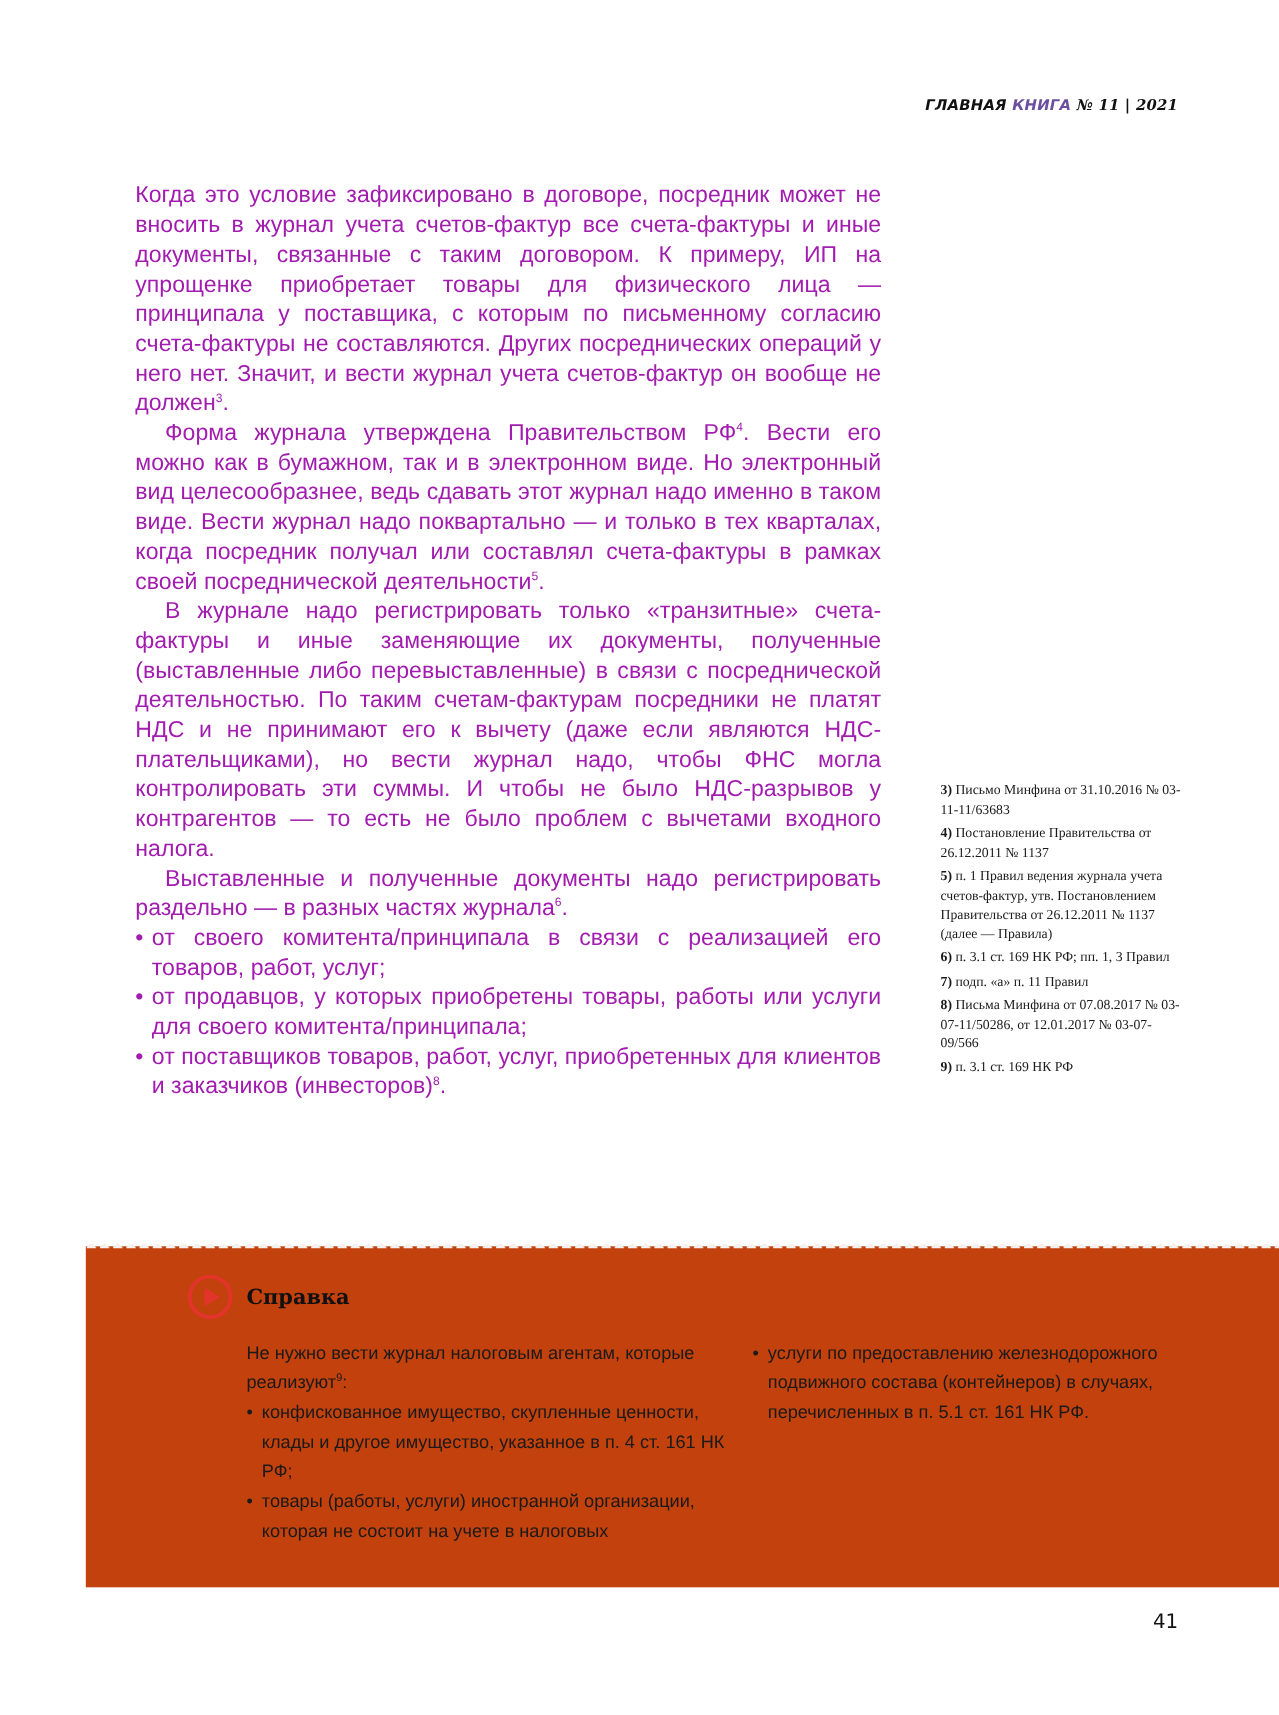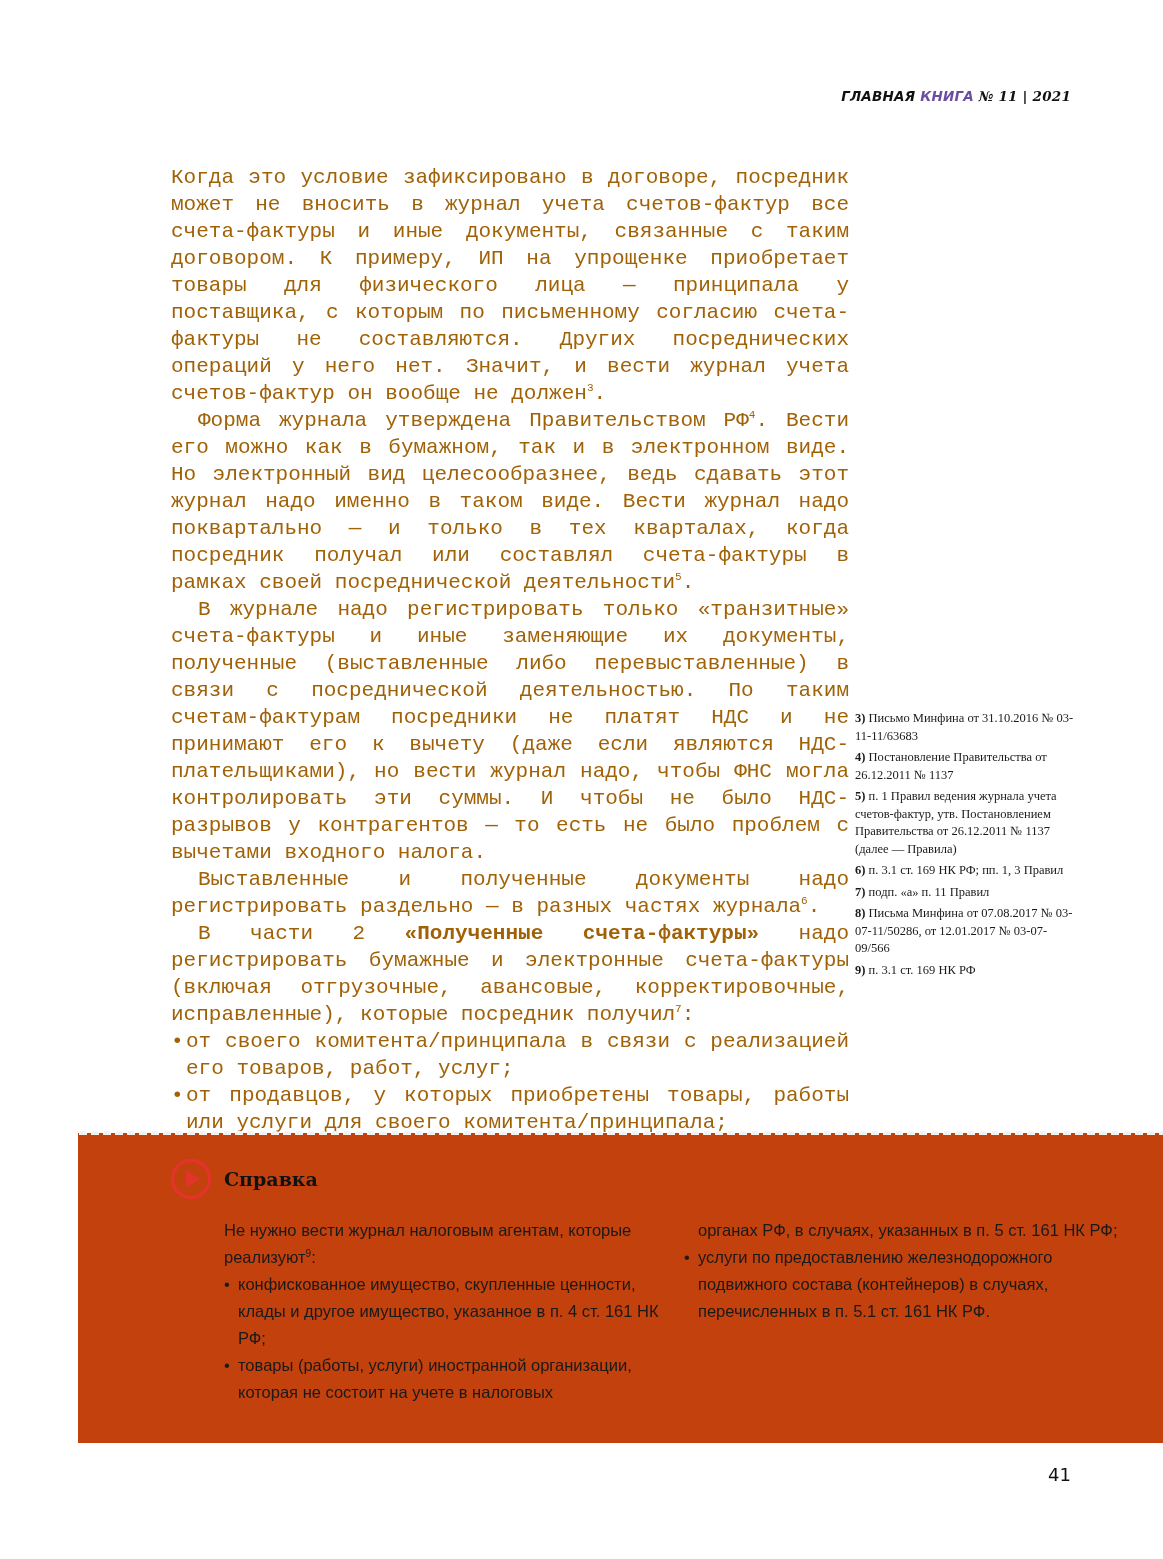--- a/index.html
+++ b/index.html
@@ -10,23 +10,23 @@
     font-family: "DejaVu Sans", "Liberation Sans", sans-serif;
     font-weight: bold; font-size: 13.5px; letter-spacing: 0.2px; color: #111;
     white-space: nowrap;
     font-style: italic;
   }
   .running-head .brand-accent { color: #6a4fa0; }
   .running-head .issue { font-family: "DejaVu Serif", "Liberation Serif", serif; }
 
   .main-text {
     position: absolute; left: 123px; top: 164px; width: 678px;
-    font-family: Liberation Mono, monospace;
-    font-size: 21px; line-height: 27px; color: #a16207;
-    text-align: justify; hyphens: auto; margin-left: 48px;
+    font-family: Liberation Sans, sans-serif;
+    font-size: 21px; line-height: 27px; color: #a21caf;
+    text-align: justify; hyphens: auto;
   }
   .main-text p { margin: 0; }
   .main-text p.indent { text-indent: 27px; }
   .main-text sup { font-size: 11px; line-height: 0; vertical-align: super; }
   .main-text ul { list-style: none; margin: 0; padding: 0; }
   .main-text li { position: relative; padding-left: 15px; }
   .main-text li::before { content: "•"; position: absolute; left: 0; top: 0; }
 
   .sidenotes {
     position: absolute; left: 855px; top: 710px; width: 225px;
@@ -78,21 +78,20 @@
   <span>ГЛАВНАЯ</span>
   <span class="brand-accent">КНИГА</span>
   <span class="issue">№ 11 | 2021</span>
 </div>
 
 <div class="main-text">
   <p><span>Когда это условие зафиксировано в договоре, посредник может не вносить в журнал учета счетов-фактур все счета-фактуры и иные документы, связанные с таким договором. К примеру, ИП на упрощенке приобретает товары для физического лица — принципала у поставщика, с которым по письменному согласию счета-фактуры не составляются. Других посреднических операций у него нет. Значит, и вести журнал учета счетов-фактур он вообще не должен</span><sup>3</sup><span>.</span></p>
   <p class="indent"><span>Форма журнала утверждена Правительством РФ</span><sup>4</sup><span>. Вести его можно как в бумажном, так и в электронном виде. Но электронный вид целесообразнее, ведь сдавать этот журнал надо именно в таком виде. Вести журнал надо поквартально — и только в тех кварталах, когда посредник получал или составлял счета-фактуры в рамках своей посреднической деятельности</span><sup>5</sup><span>.</span></p>
   <p class="indent">В журнале надо регистрировать только «транзитные» счета-фактуры и иные заменяющие их документы, полученные (выставленные либо перевыставленные) в связи с посреднической деятельностью. По таким счетам-фактурам посредники не платят НДС и не принимают его к вычету (даже если являются НДС-плательщиками), но вести журнал надо, чтобы ФНС могла контролировать эти суммы. И чтобы не было НДС-разрывов у контрагентов — то есть не было проблем с вычетами входного налога.</p>
   <p class="indent"><span>Выставленные и полученные документы надо регистрировать раздельно — в разных частях журнала</span><sup>6</sup><span>.</span></p>
-  <p class="indent"><span>В части 2 </span><b>«Полученные счета-фактуры»</b><span> надо регистрировать бумажные и электронные счета-фактуры (включая отгрузочные, авансовые, корректировочные, исправленные), которые посредник получил</span><sup>7</sup><span>:</span></p>
   <ul>
     <li><span>от своего комитента/принципала в связи с реализацией его товаров, работ, услуг;</span></li>
     <li><span>от продавцов, у которых приобретены товары, работы или услуги для своего комитента/принципала;</span></li>
     <li><span>от поставщиков товаров, работ, услуг, приобретенных для клиентов и заказчиков (инвесторов)</span><sup>8</sup><span>.</span></li>
   </ul>
 </div>
 
 <div class="sidenotes">
   <div class="sidenote"><span class="num">3)</span> <span>Письмо Минфина от 31.10.2016 № 03-11-11/63683</span></div>
   <div class="sidenote"><span class="num">4)</span> <span>Постановление Правительства от 26.12.2011 № 1137</span></div>
@@ -113,20 +112,19 @@
     <span class="box-title">Справка</span>
   </div>
   <div class="box-col left">
     <p><span>Не нужно вести журнал налоговым агентам, которые реализуют</span><sup>9</sup><span>:</span></p>
     <ul>
       <li>конфискованное имущество, скупленные ценности, клады и другое имущество, указанное в п. 4 ст. 161 НК РФ;</li>
       <li>товары (работы, услуги) иностранной организации, которая не состоит на учете в налоговых</li>
     </ul>
   </div>
   <div class="box-col right">
-    <div class="cont">органах РФ, в случаях, указанных в п. 5 ст. 161 НК РФ;</div>
     <ul>
       <li>услуги по предоставлению железнодорожного подвижного состава (контейнеров) в случаях, перечисленных в п. 5.1 ст. 161 НК РФ.</li>
     </ul>
   </div>
 </div>
 
 <div class="page-number">41</div>
 
 </body></html>

